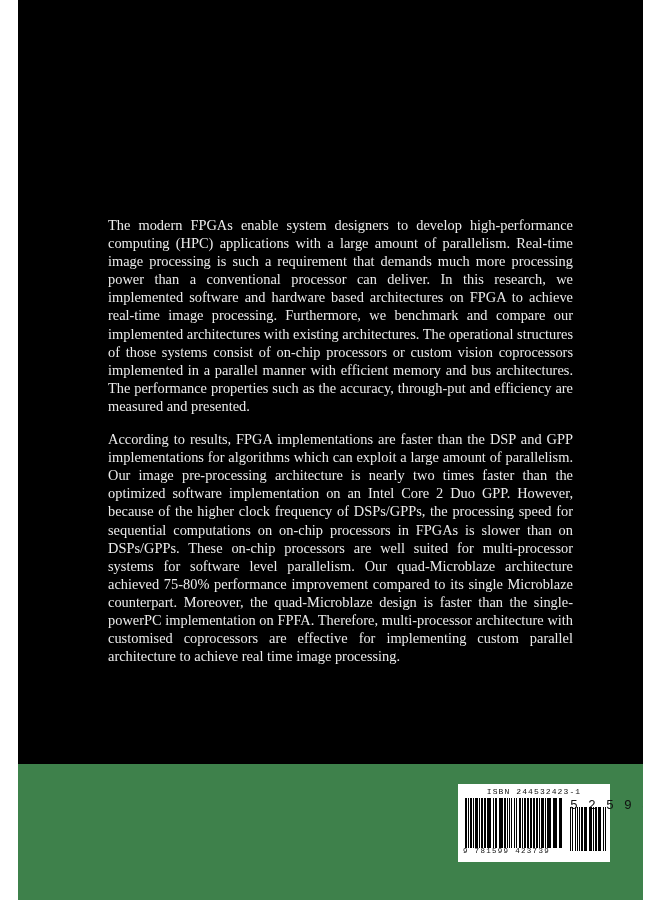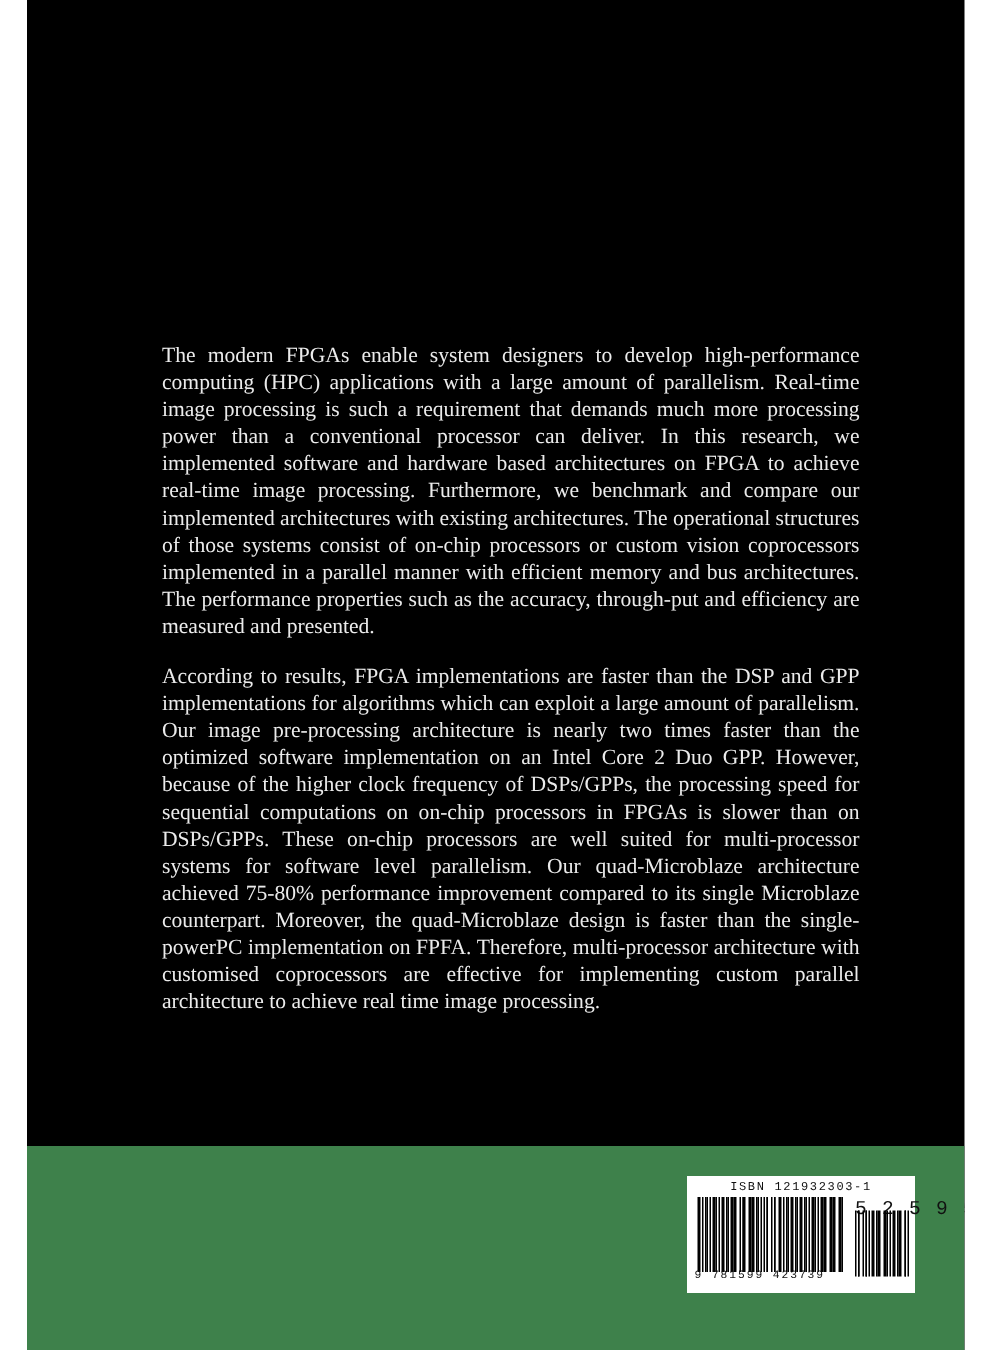--- a/index.html
+++ b/index.html
@@ -46,21 +46,21 @@
     letter-spacing: -0.2px;
     transform: scaleX(0.93);
     transform-origin: left top;
     white-space: pre-line;
   }
 
   
   #blurb {
     position: absolute;
     left: 90px;
-    top: 228px;
+    top: 216px;
     width: 465px;
   }
   .para {
     color: #ebebeb;
     font-family: "Liberation Serif", "DejaVu Serif", serif;
     font-size: 14.4px;
     line-height: 18.1px;
     text-align: justify;
     margin: 0 0 15px 0;
     hyphens: none;
@@ -153,21 +153,21 @@
 
   <div id="blurb">
     <p class="para">The modern FPGAs enable system designers to develop high-performance computing (HPC) applications with a large amount of parallelism. Real-time image processing is such a requirement that demands much more processing power than a conventional processor can deliver. In this research, we implemented software and hardware based architectures on FPGA to achieve real-time image processing. Furthermore, we benchmark and compare our implemented architectures with existing architectures. The operational structures of those systems consist of on-chip processors or custom vision coprocessors implemented in a parallel manner with efficient memory and bus architectures. The performance properties such as the accuracy, through-put and efficiency are measured and presented.</p>
     <p class="para">According to results, FPGA implementations are faster than the DSP and GPP implementations for algorithms which can exploit a large amount of parallelism. Our image pre-processing architecture is nearly two times faster than the optimized software implementation on an Intel Core 2 Duo GPP. However, because of the higher clock frequency of DSPs/GPPs, the processing speed for sequential computations on on-chip processors in FPGAs is slower than on DSPs/GPPs. These on-chip processors are well suited for multi-processor systems for software level parallelism. Our quad-Microblaze architecture achieved 75-80% performance improvement compared to its single Microblaze counterpart. Moreover, the quad-Microblaze design is faster than the single-powerPC implementation on FPFA. Therefore, multi-processor architecture with customised coprocessors are effective for implementing custom parallel architecture to achieve real time image processing.</p>
   </div>
 
   <div id="footer-band">
 
     <div id="barcode-box">
 
-      <div id="barcode-isbn">ISBN 121932303-1</div>
+      <div id="barcode-isbn">ISBN 244532423-1</div>
 
       <div id="bars-main">
           <div class="bar" style="width: 0.852174px; flex: 0 0 0.852174px;"></div>
           <div class="bar" style="width: 0.852174px; flex: 0 0 0.852174px;"></div>
           <div class="gap" style="width: 0.852174px; flex: 0 0 0.852174px;"></div>
           <div class="bar" style="width: 0.852174px; flex: 0 0 0.852174px;"></div>
           <div class="gap" style="width: 0.852174px; flex: 0 0 0.852174px;"></div>
           <div class="gap" style="width: 0.852174px; flex: 0 0 0.852174px;"></div>
           <div class="bar" style="width: 0.852174px; flex: 0 0 0.852174px;"></div>
           <div class="bar" style="width: 0.852174px; flex: 0 0 0.852174px;"></div>

